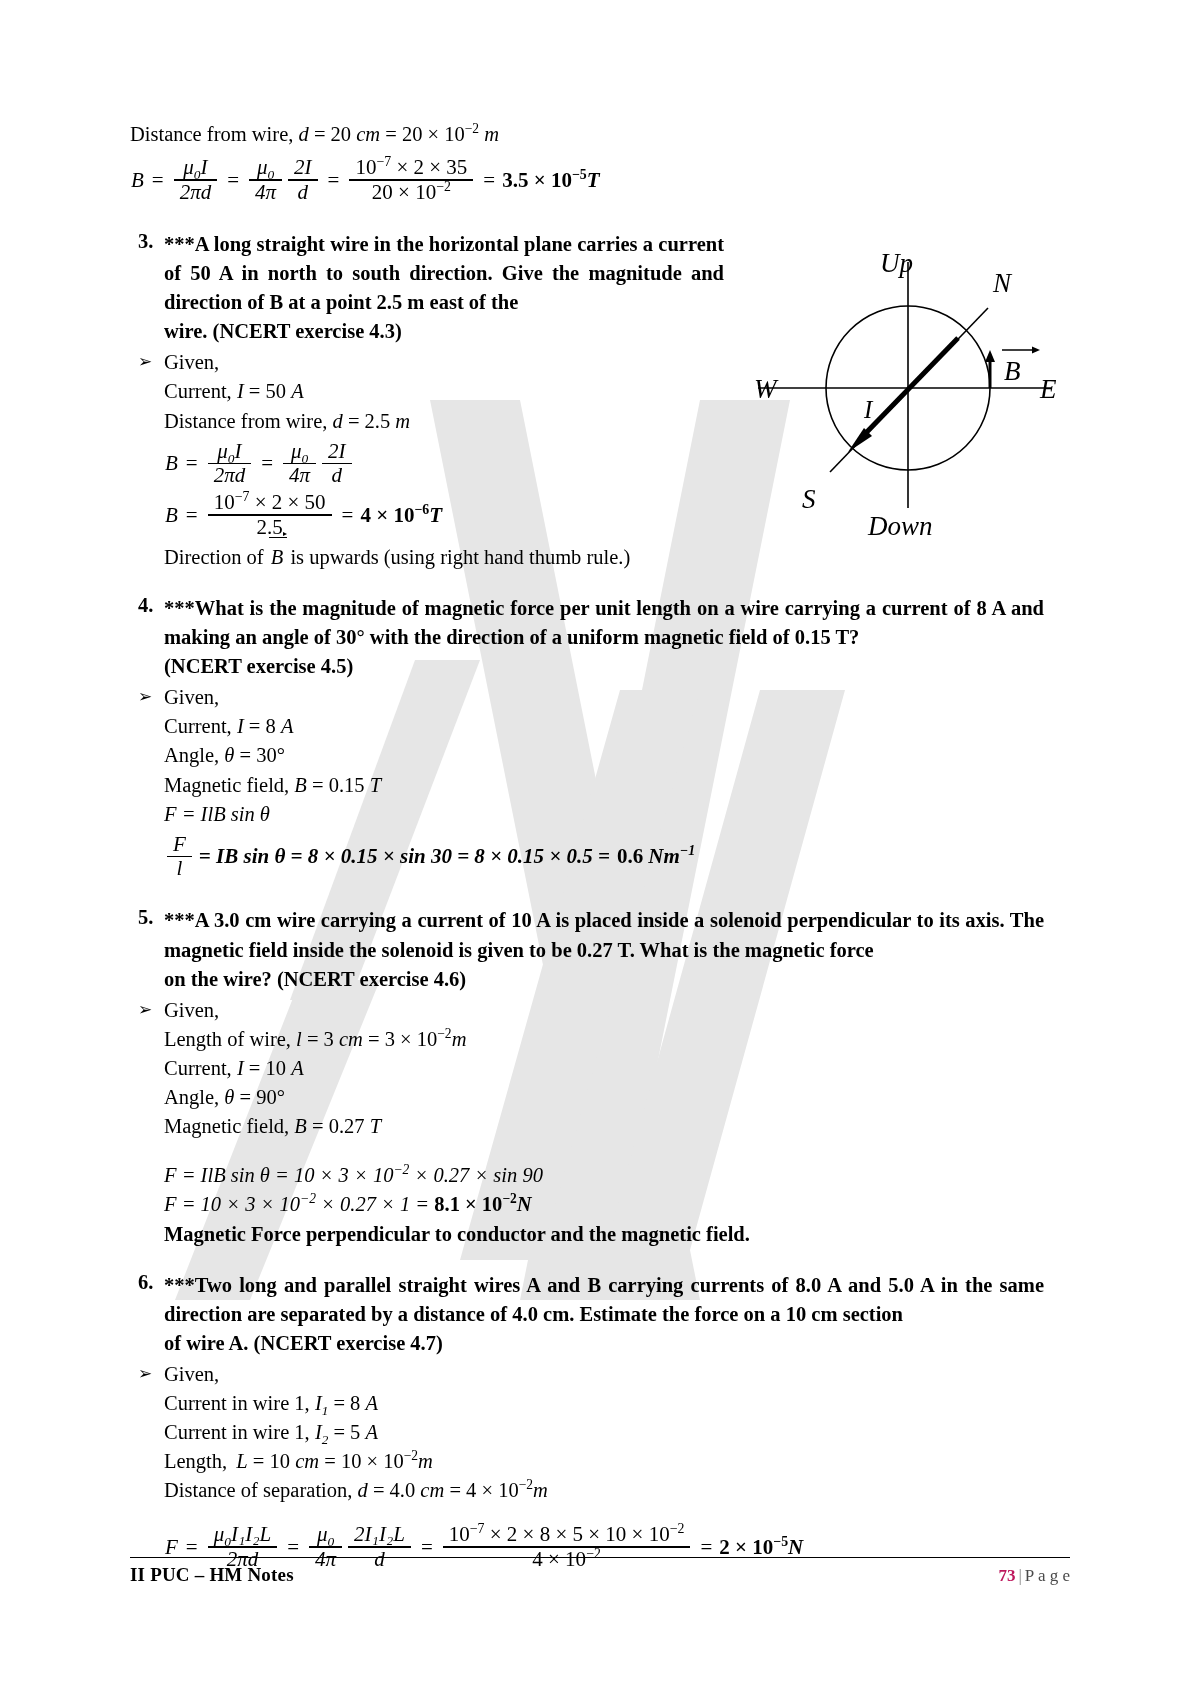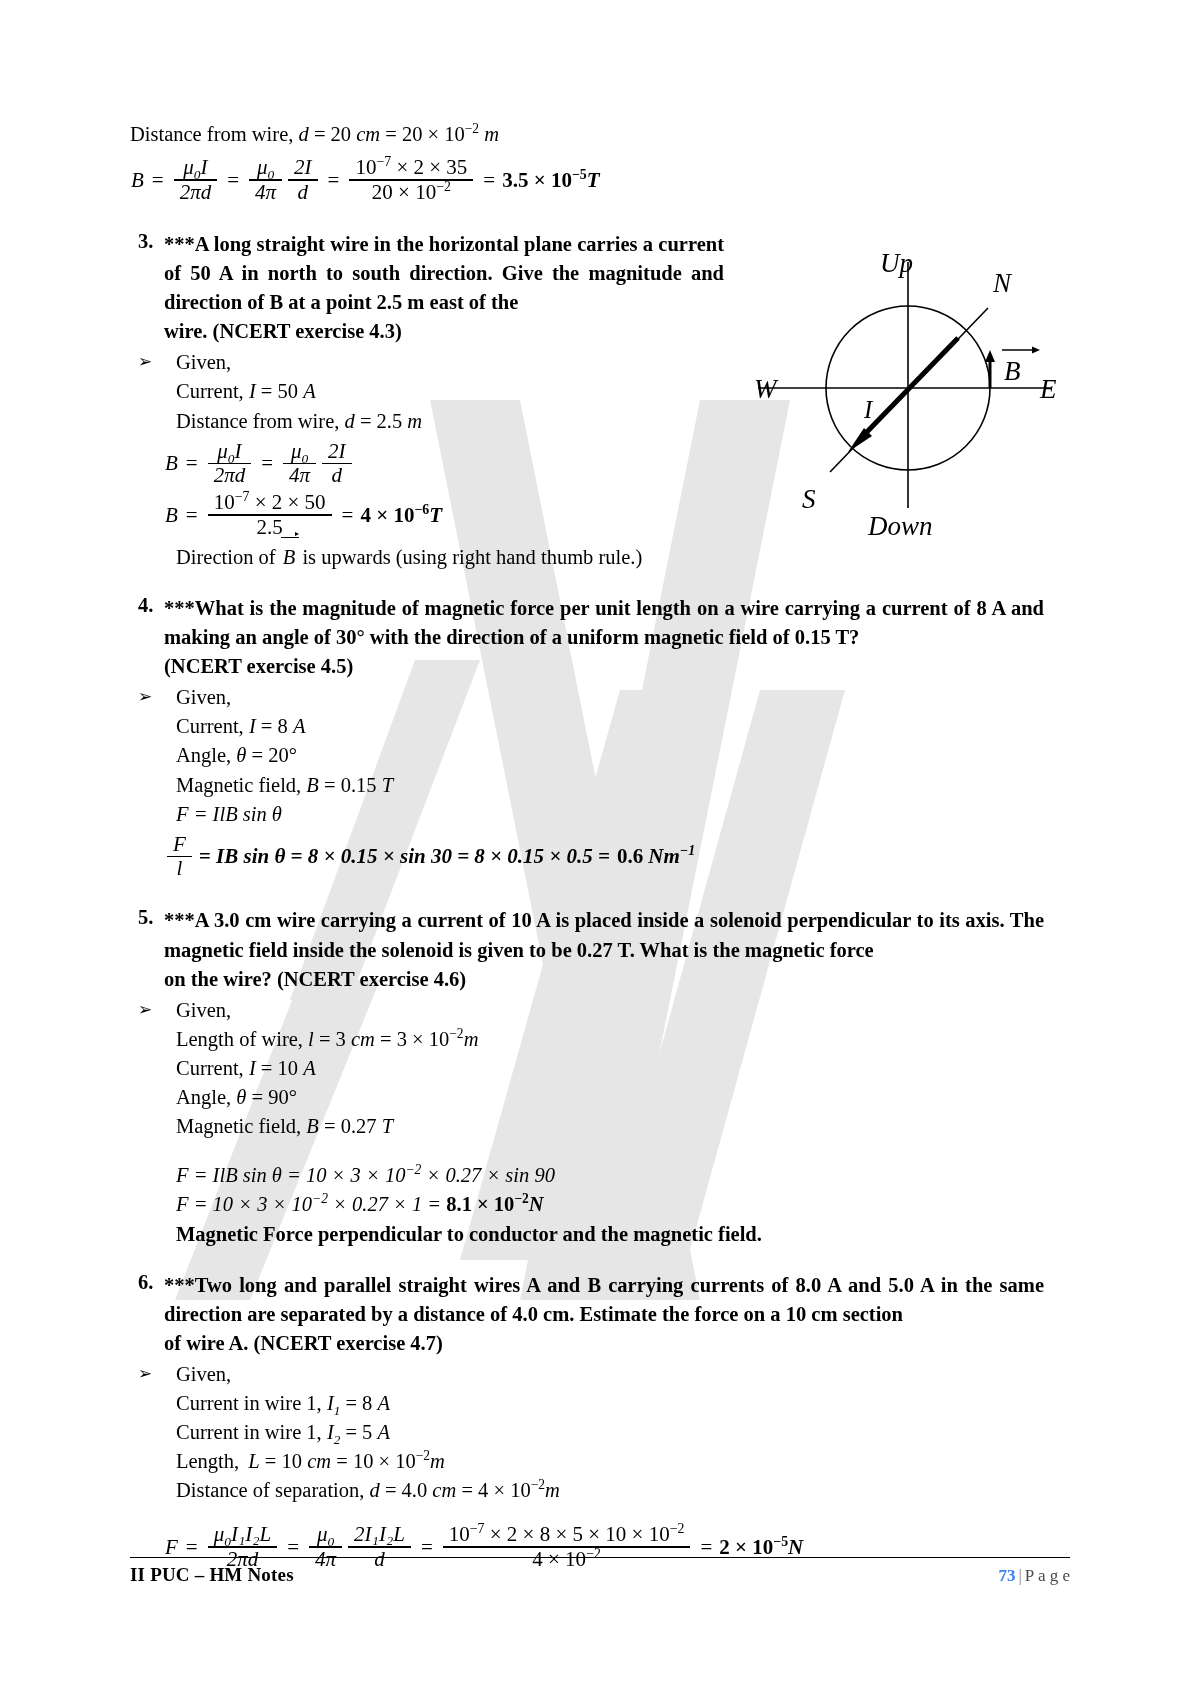--- a/index.html
+++ b/index.html
@@ -80,21 +80,20 @@
     padding-left: 8px;
     box-sizing: border-box;
     font-size: 17px;
     line-height: 1.6;
   }
   .alines { flex: 1 1 auto; }
   .aline {
     font-size: 20.5px;
     line-height: 1.42;
     white-space: nowrap;
-    margin-left: 12px;
   }
 
   
   .math {
     display: flex;
     align-items: center;
     font-size: 21px;
     font-style: italic;
     line-height: 1;
     margin: 4px 0;
@@ -181,21 +180,21 @@
     font-weight: bold;
     font-size: 19px;
     letter-spacing: 0.2px;
   }
   .footer-right {
     font-size: 17px;
     color: #4a4a4a;
   }
   .footer-right .pg {
     font-weight: bold;
-    color: #3b82f6;
+    color: #be185d;
   }
   .footer-right .sep { color: #888; padding: 0 3px; }
 </style>
 </head>
 <body>
 
 <div class="page">
 
   <svg class="watermark" viewBox="0 0 1190 1682">
     <g fill="#e6e6e6">
@@ -332,21 +331,21 @@
         <div class="aline">Given,</div>
         <div class="aline">
           <span>Current,</span>
           <span class="mi">I</span>
           <span>= 8</span>
           <span class="mi">A</span>
         </div>
         <div class="aline">
           <span>Angle,</span>
           <span class="mi">θ</span>
-          <span>= 20°</span>
+          <span>= 30°</span>
         </div>
         <div class="aline">
           <span>Magnetic field,</span>
           <span class="mi">B</span>
           <span>= 0.15</span>
           <span class="mi">T</span>
         </div>
         <div class="aline mi">F = IlB sin θ</div>
 
         <div class="math">

